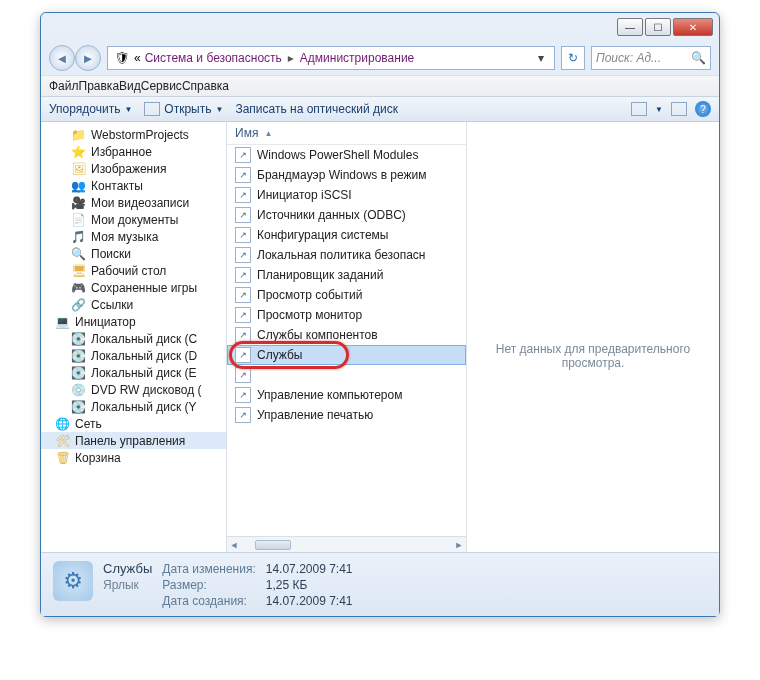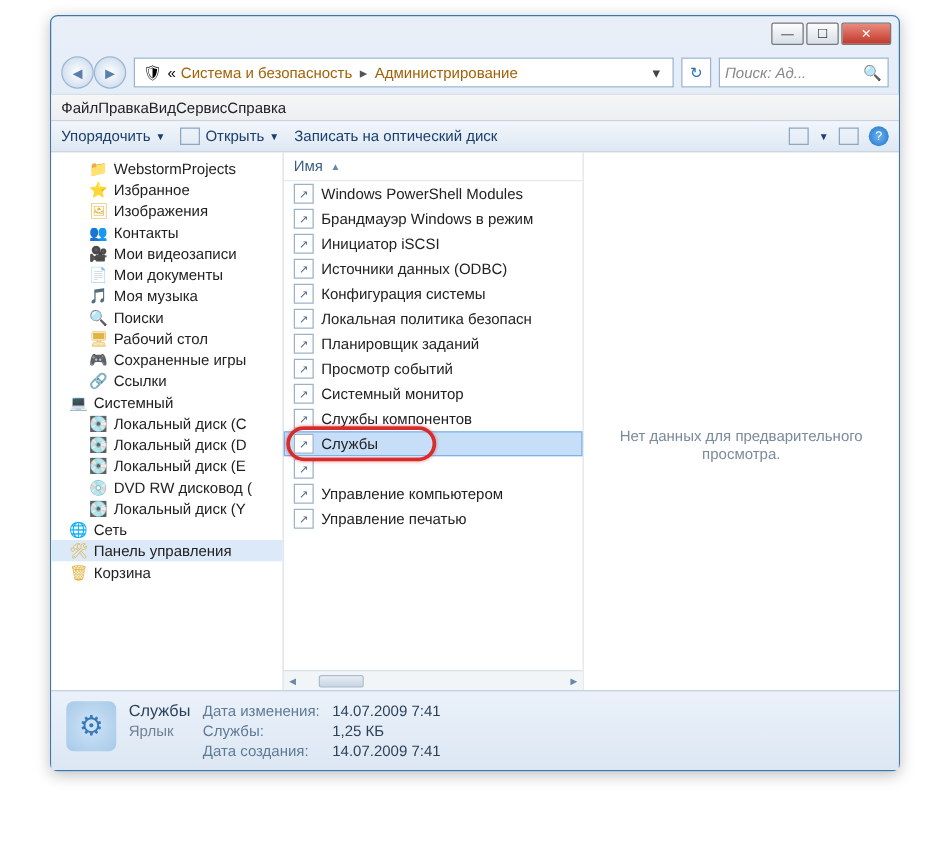--- a/index.html
+++ b/index.html
@@ -9,25 +9,25 @@
 
 .titlebar { height: 28px; display: flex; justify-content: flex-end; align-items: center; padding: 0 6px; }
 .titlebtn { width: 26px; height: 18px; margin-left: 2px; border: 1px solid #777; border-radius: 2px; background: linear-gradient(#fdfdfd,#d6dfe8); display:flex; align-items:center; justify-content:center; font-size:10px; color:#333;}
 .titlebtn.close { background: linear-gradient(#e98b7e,#c1382b); color:#fff; width:40px; }
 
 
 .navrow { display:flex; align-items:center; gap:6px; padding:4px 8px; }
 .navbtns { display:flex; gap:-4px; }
 .navcircle { width:26px; height:26px; border-radius:50%; background: radial-gradient(#fff,#c2d4ea); border:1px solid #9cb6d2; display:flex; align-items:center; justify-content:center; color:#5a7fa9; font-size:13px; }
 .address { flex:1; background:#fff; border:1px solid #97b4d4; height:24px; display:flex; align-items:center; padding:0 6px; gap:4px; }
-.crumb { color:#a16207; }
+.crumb { color:#701a75; }
 .crumb-sep { color:#555; padding:0 2px; }
 .addr-drop { color:#444; padding:0 4px; }
 .refresh { width:24px; height:24px; border:1px solid #97b4d4; background:#fff; display:flex; align-items:center; justify-content:center; color:#2b6fb5; }
-.search { width:136px; height:24px; border:1px solid #97b4d4; background:#fff; display:flex; align-items:center; padding:0 4px; color:#888; font-style:italic; }
+.search { width:120px; height:24px; border:1px solid #97b4d4; background:#fff; display:flex; align-items:center; padding:0 4px; color:#888; font-style:italic; }
 .search .mag { margin-left:auto; color:#6a94c0; font-style:normal; }
 
 
 .menubar { background:linear-gradient(#f6f6f6,#eceef1); border-top:1px solid #d7dfe8; border-bottom:1px solid #c9d2de; padding:3px 8px; display:flex; }
 .menuitem { color:#222; }
 
 
 .toolbar { background:linear-gradient(#f2f6fb,#dee8f3); border-bottom:1px solid #c2cfdb; padding:4px 8px; display:flex; align-items:center; gap:12px; }
 .tbtn { color:#1a3e6e; display:flex; align-items:center; gap:4px; }
 .tbtn .drop { font-size:8px; }
@@ -170,21 +170,21 @@
         <div class="treeitem indent2">
           <span class="ticon folder">🎮</span>
           <span>Сохраненные игры</span>
         </div>
         <div class="treeitem indent2">
           <span class="ticon folder">🔗</span>
           <span>Ссылки</span>
         </div>
         <div class="treeitem indent1">
           <span class="ticon folder">💻</span>
-          <span>Системный</span>
+          <span>Инициатор</span>
         </div>
         <div class="treeitem indent2">
           <span class="ticon drive">💽</span>
           <span>Локальный диск (C</span>
         </div>
         <div class="treeitem indent2">
           <span class="ticon drive">💽</span>
           <span>Локальный диск (D</span>
         </div>
         <div class="treeitem indent2">
@@ -264,21 +264,21 @@
           <div class="fileitem">
             <span class="ficon">
               <span class="shortcut-badge">↗</span>
             </span>
             <span>Просмотр событий</span>
           </div>
           <div class="fileitem">
             <span class="ficon">
               <span class="shortcut-badge">↗</span>
             </span>
-            <span>Системный монитор</span>
+            <span>Просмотр монитор</span>
           </div>
           <div class="fileitem">
             <span class="ficon">
               <span class="shortcut-badge">↗</span>
             </span>
             <span>Службы компонентов</span>
           </div>
           <div class="fileitem sel">
             <span class="ficon">
               <span class="shortcut-badge">↗</span>
@@ -317,21 +317,21 @@
   </div>
 
   <div class="details">
     <div class="dicon">⚙</div>
     <div class="dtext">
       <span class="dname">Службы</span>
       <span class="dlabel">Дата изменения:</span>
       <span class="dvalue">14.07.2009 7:41</span>
       <span></span>
       <span class="dtype">Ярлык</span>
-      <span class="dlabel">Службы:</span>
+      <span class="dlabel">Размер:</span>
       <span class="dvalue">1,25 КБ</span>
       <span></span>
       <span></span>
       <span class="dlabel">Дата создания:</span>
       <span class="dvalue">14.07.2009 7:41</span>
       <span></span>
     </div>
   </div>
 
 </div>

